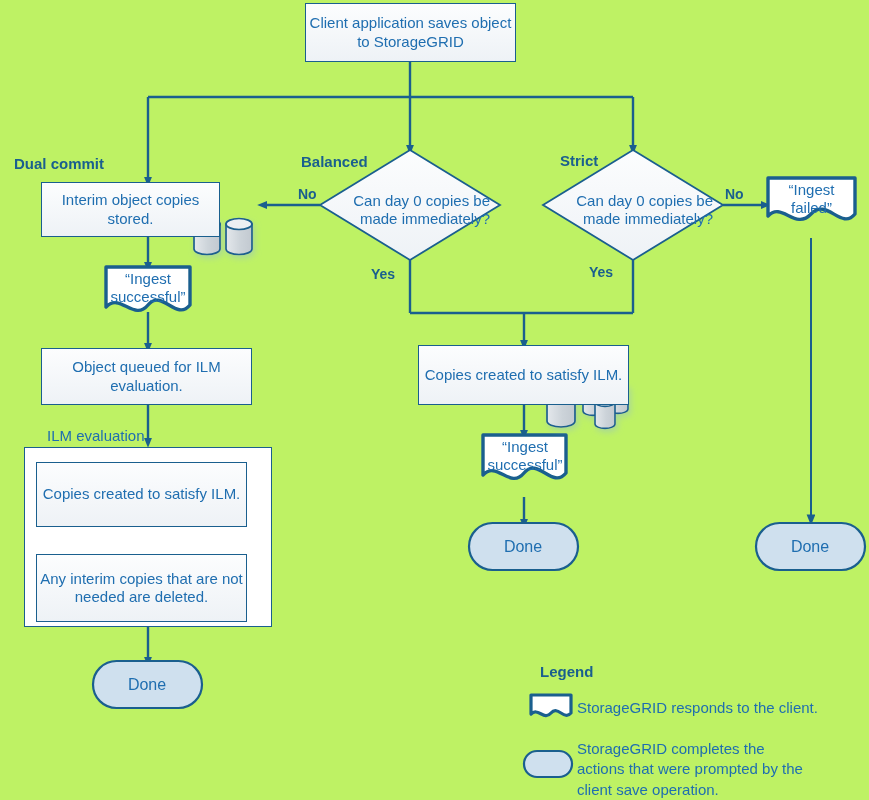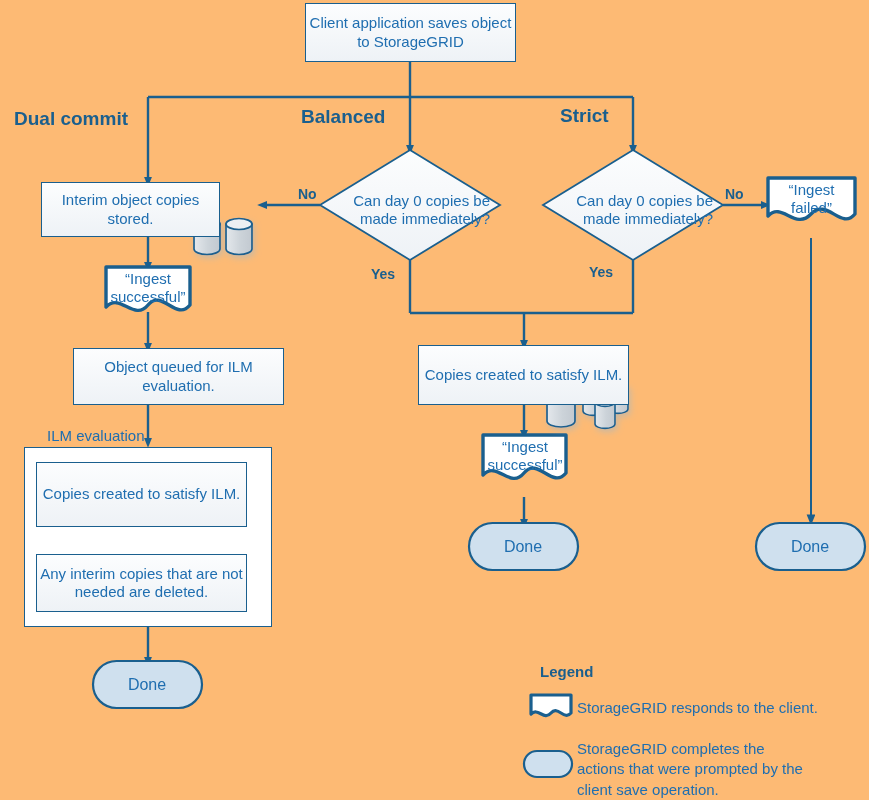--- a/index.html
+++ b/index.html
@@ -10,21 +10,21 @@
   }
   body {
     font-family: "Liberation Sans", sans-serif;
     color: #1f6eb0;
   }
   #canvas {
     position: relative;
     width: 869px;
     height: 800px;
     overflow: hidden;
-    background: #fdba74;
+    background: #bef264;
   }
   svg.layer {
     position: absolute;
     left: 0;
     top: 0;
     width: 869px;
     height: 800px;
     overflow: visible;
   }
   .node {
@@ -49,24 +49,25 @@
     background: #ffffff;
   }
   .group-label {
     position: absolute;
     font-size: 15px;
     color: #1f6eb0;
     white-space: nowrap;
   }
   .col-head {
     position: absolute;
-    font-size: 19px;
+    font-size: 15px;
     font-weight: bold;
     color: #1a5f8e;
     white-space: nowrap;
+    margin-top: 47px;
   }
   .edge-label {
     position: absolute;
     font-size: 14px;
     font-weight: bold;
     color: #1a5f8e;
     white-space: nowrap;
   }
   .diamond-text {
     position: absolute;
@@ -297,34 +298,34 @@
 
   <div class="node proc" style="left:41px; top:182px; width:179px; height:55px;">
     <span>Interim object copies stored.</span>
   </div>
 
   <div class="doc-text" style="left:106px; top:270px; width:84px;">
     <div>“Ingest</div>
     <div>successful”</div>
   </div>
 
-  <div class="node proc" style="left:41px; top:348px; width:211px; height:57px;margin-left:32px;">
+  <div class="node proc" style="left:41px; top:348px; width:211px; height:57px;">
     <span>Object queued for ILM evaluation.</span>
   </div>
 
   <div class="group-label" style="left:14px; top:427px;margin-left:33px;">
     <span>ILM evaluation</span>
   </div>
   <div class="group-box" style="left:24px; top:447px; width:248px; height:180px;"></div>
 
   <div class="node proc" style="left:36px; top:462px; width:211px; height:65px;">
     <span>Copies created to satisfy ILM.</span>
   </div>
 
-  <div class="node proc" style="left:36px; top:554px; width:211px; height:58px;">
+  <div class="node proc" style="left:36px; top:554px; width:211px; height:68px;">
     <span>Any interim copies that are not needed are deleted.</span>
   </div>
 
   <div class="done-text" style="left:92px; top:676px;">
     <span>Done</span>
   </div>
 
   <div class="node proc" style="left:418px; top:345px; width:211px; height:60px;">
     <span>Copies created to satisfy ILM.</span>
   </div>

